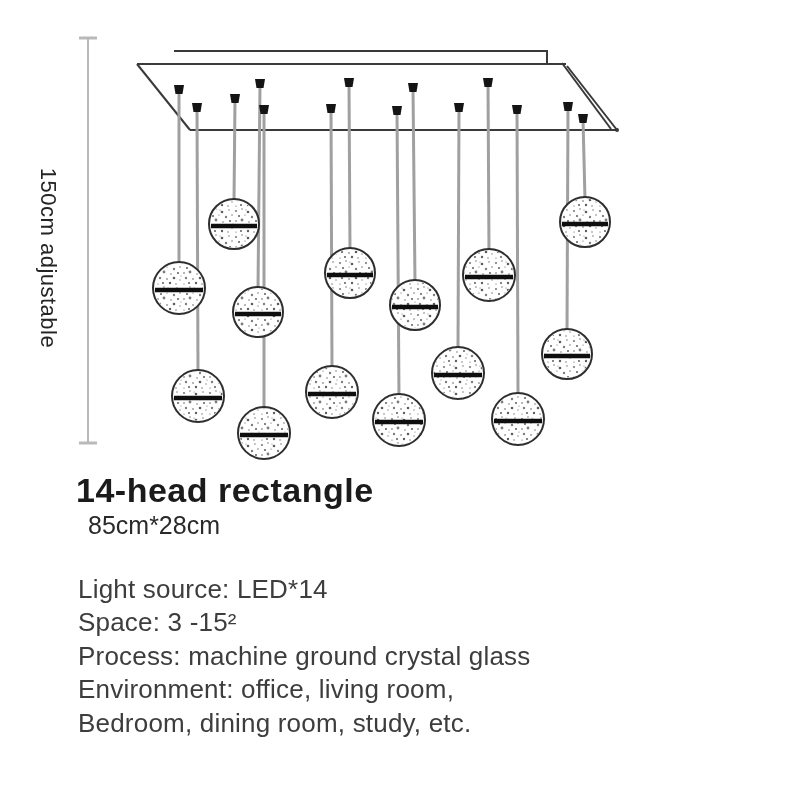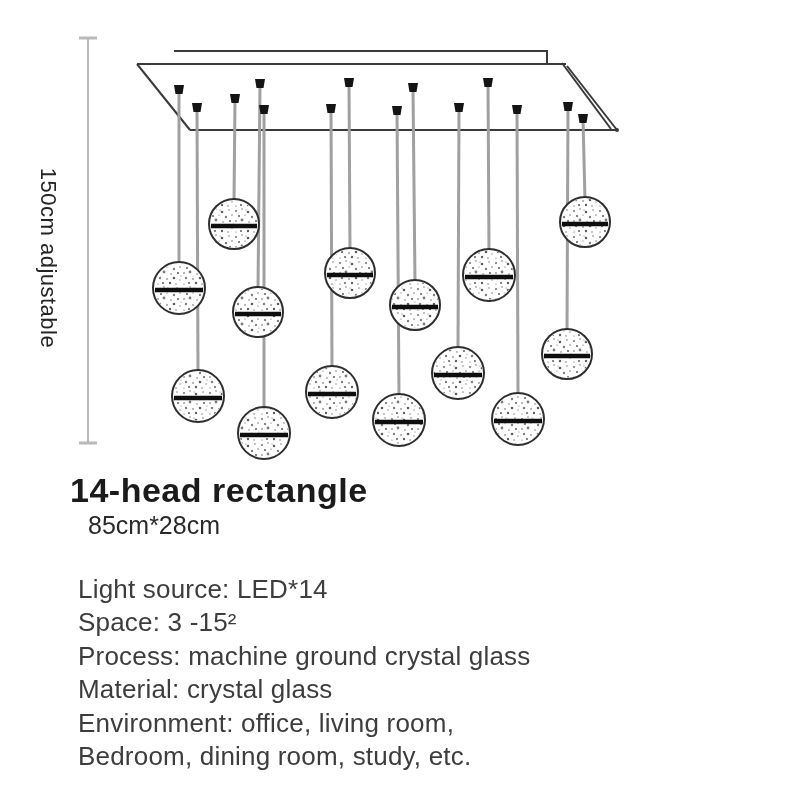--- a/index.html
+++ b/index.html
@@ -20,21 +20,21 @@
     left: 48px;
     top: 258px;
     transform: translate(-50%, -50%) rotate(90deg);
     white-space: nowrap;
     font-size: 22px;
     color: #242424;
     letter-spacing: 0.5px;
   }
   .product-title {
     position: absolute;
-    left: 70px;
+    left: 76px;
     top: 471px;
     font-size: 34px;
     font-weight: bold;
     color: #1b1b1b;
     letter-spacing: 0.5px;
     white-space: nowrap;
   }
   .product-size {
     position: absolute;
     left: 88px;
@@ -207,18 +207,17 @@
 
   <div class="dim-label">150cm adjustable</div>
 
   <div class="product-title">14-head rectangle</div>
   <div class="product-size">85cm*28cm</div>
 
   <div class="spec-list">
     <div class="spec-line">Light source: LED*14</div>
     <div class="spec-line">Space: 3 -15²</div>
     <div class="spec-line">Process: machine ground crystal glass</div>
-    <div class="spec-line">Material: crystal glass</div>
     <div class="spec-line">Environment: office, living room,</div>
     <div class="spec-line">Bedroom, dining room, study, etc.</div>
   </div>
 
 </div>
 
 </body></html>

